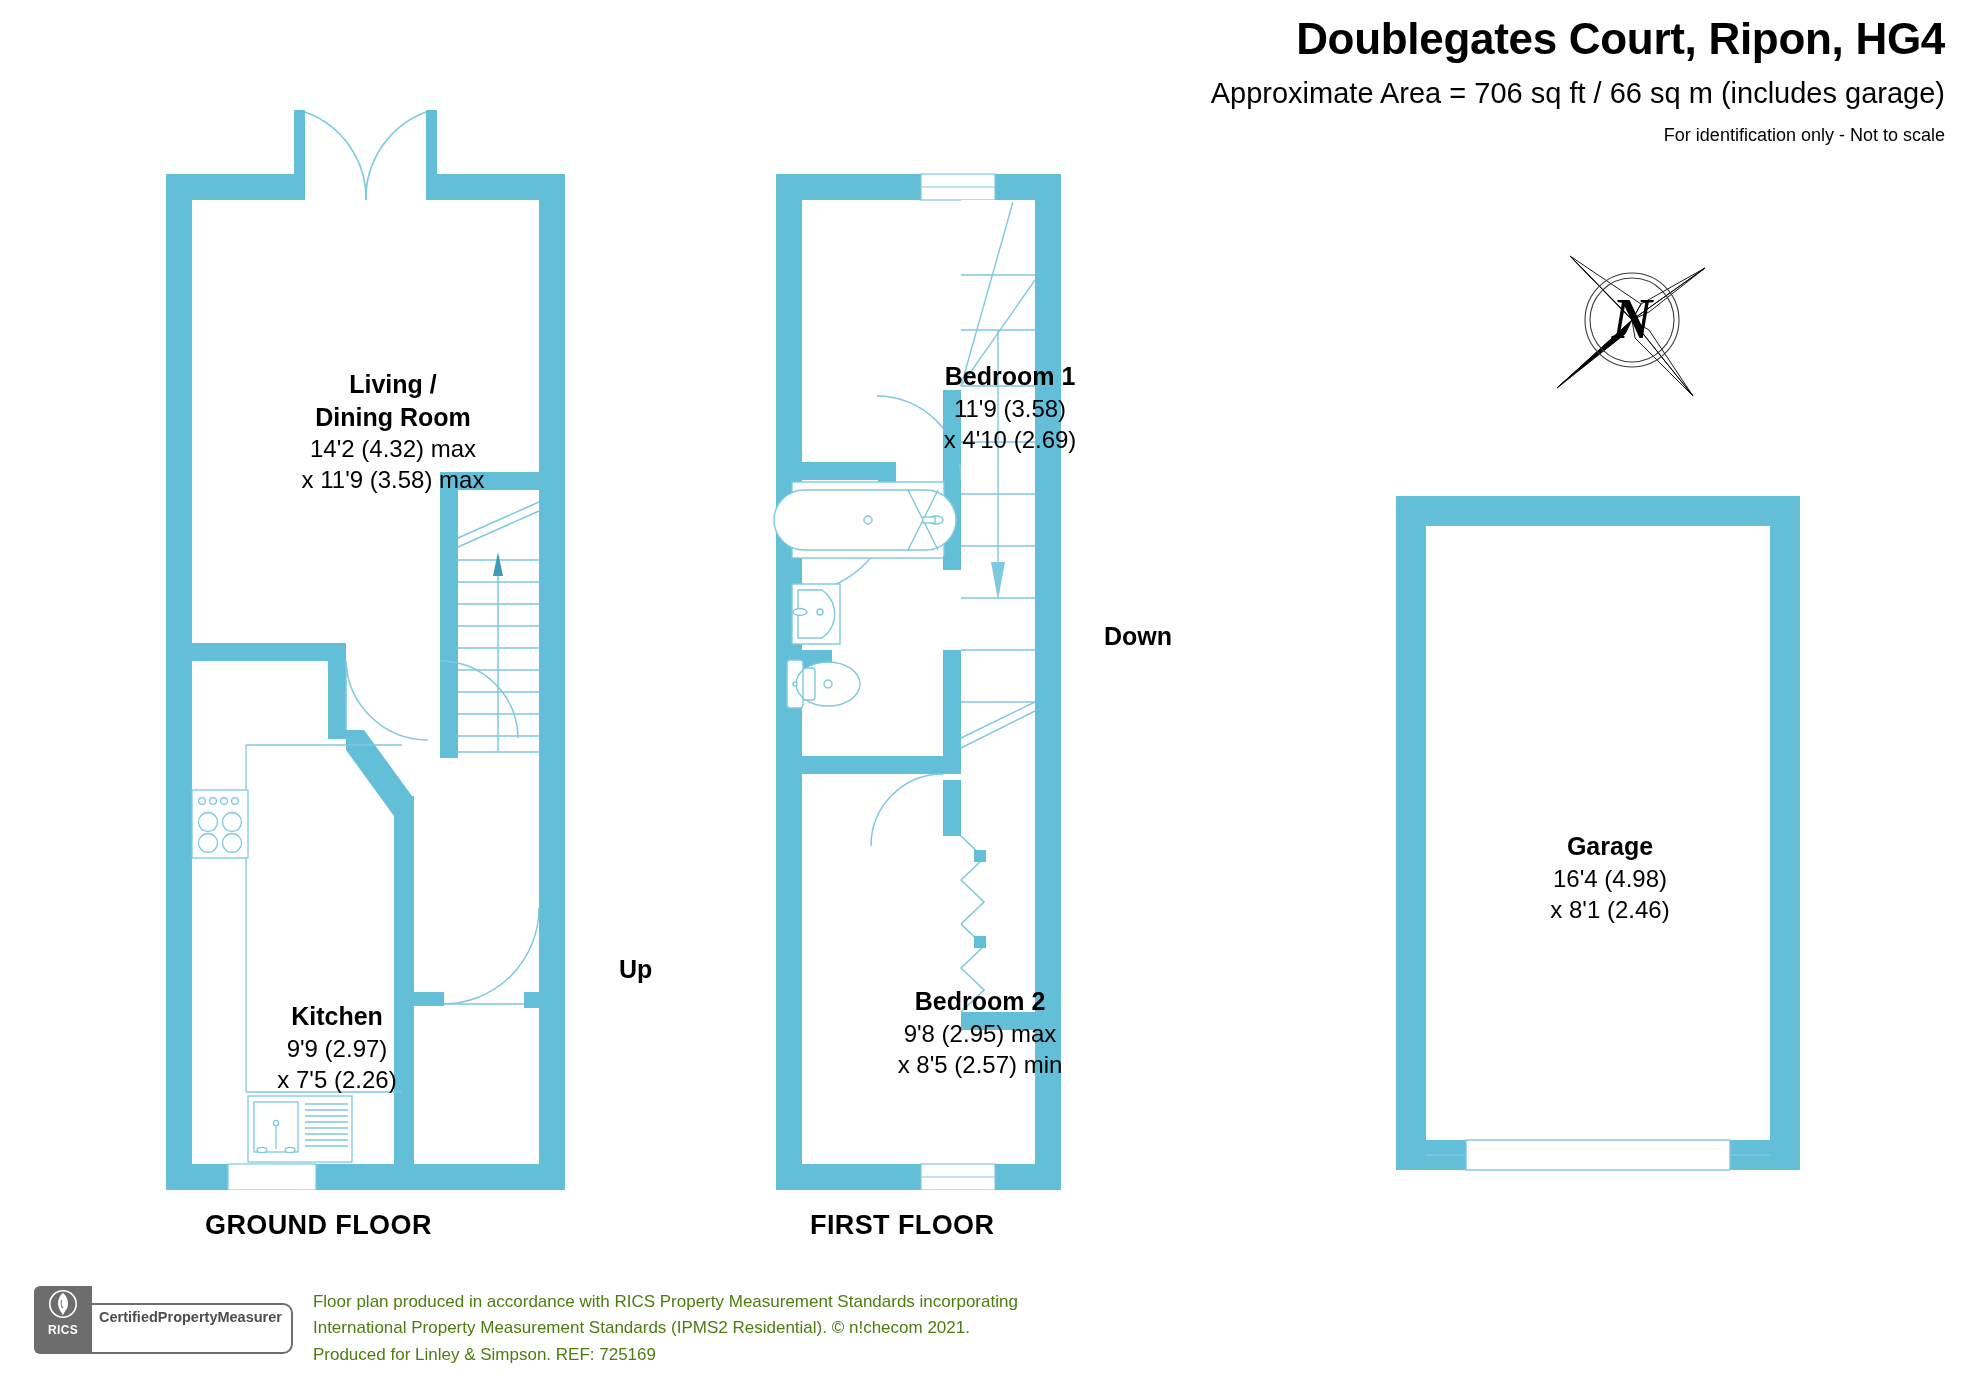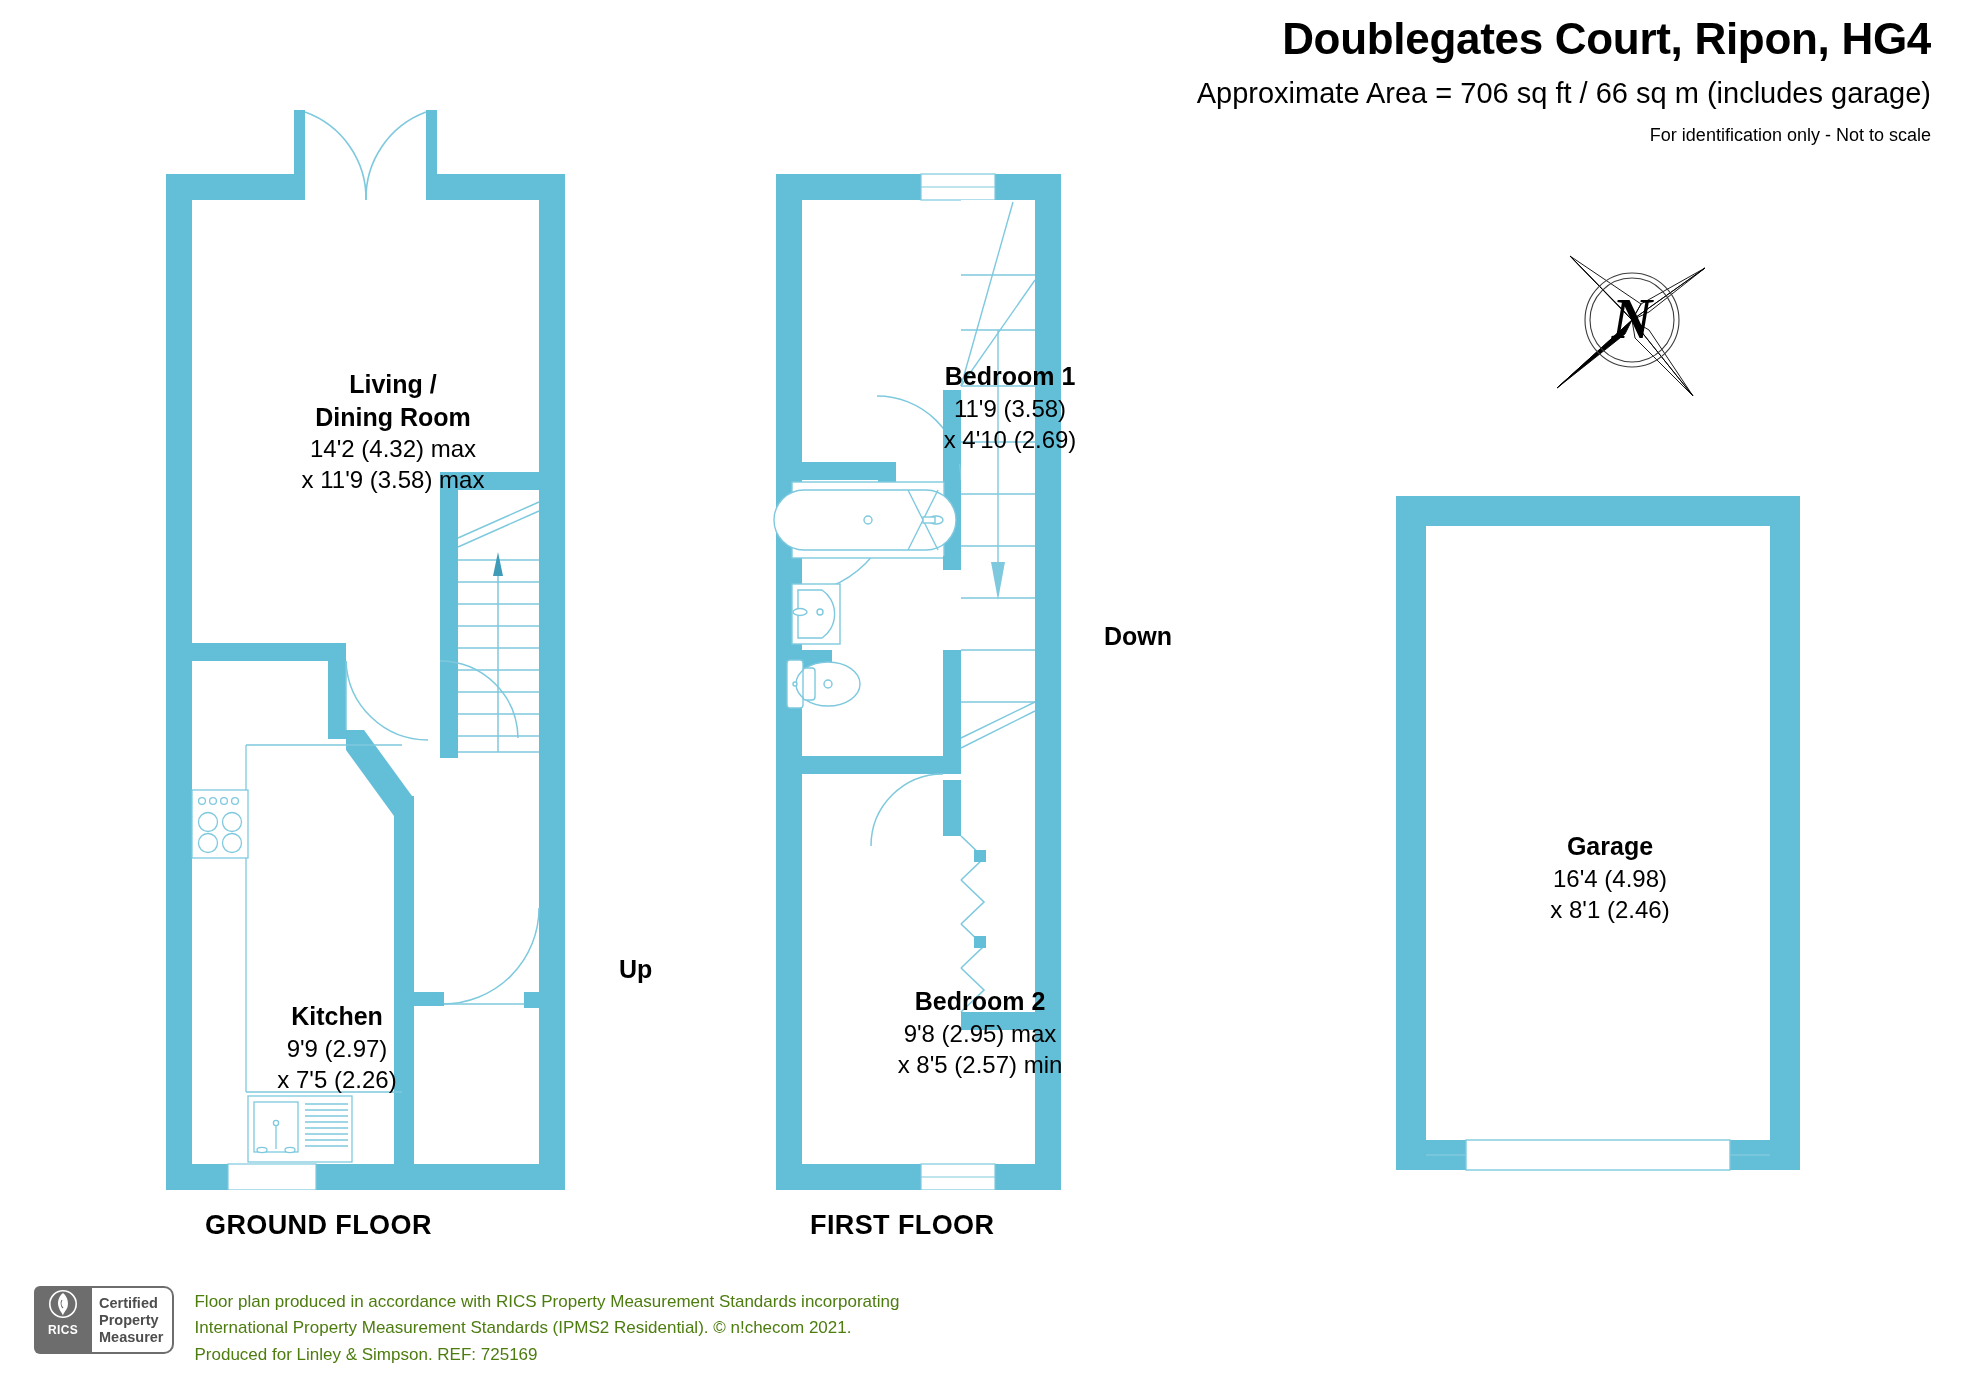--- a/index.html
+++ b/index.html
@@ -17,21 +17,21 @@
   }
   #page {
     position: absolute;
     inset: 0;
     background: #ffffff;
   }
 
   
   .header {
     position: absolute;
-    right: 38px;
+    right: 24px;
     top: 14px;
     text-align: right;
     width: 1200px;
   }
   .title {
     font-size: 44px;
     font-weight: bold;
     letter-spacing: -0.3px;
     line-height: 1.12;
     white-space: nowrap;
@@ -140,23 +140,23 @@
     letter-spacing: 0.3px;
     line-height: 1;
     margin-top: 1px;
   }
   .rics-text-box {
     border: 2px solid #6d6d6d;
     border-left: none;
     border-radius: 0 10px 10px 0;
     padding: 4px 9px 3px 7px;
     display: flex;
-    flex-direction: column;
     justify-content: center;
     box-sizing: border-box;
+    margin-top: 17px;
   }
   .rics-text-box span {
     display: block;
     font-size: 14.5px;
     font-weight: bold;
     color: #4d4d4d;
     line-height: 1.18;
     white-space: nowrap;
   }
   .footer-note {

